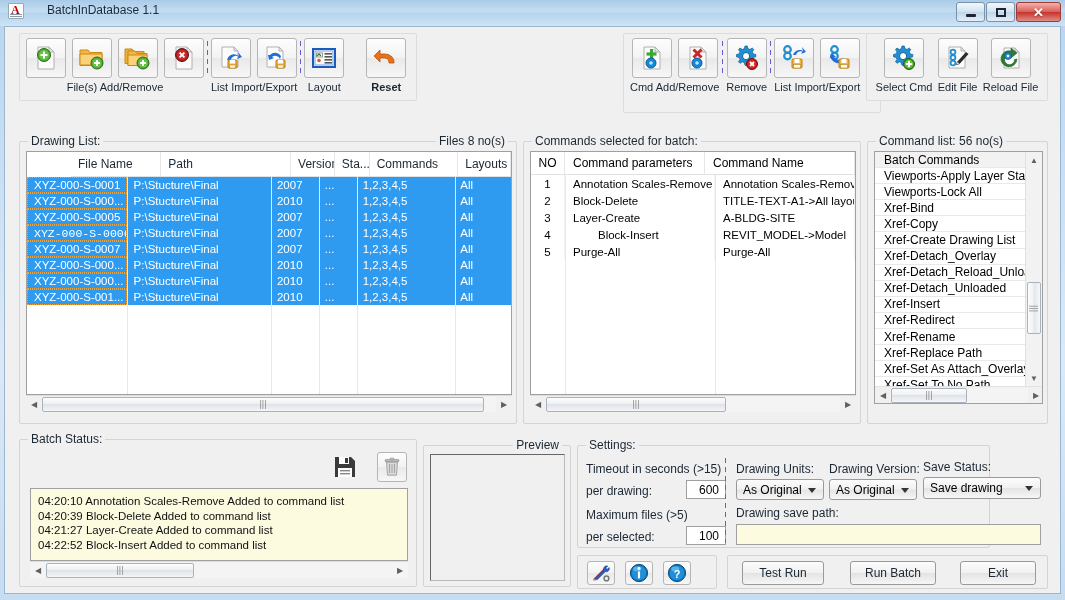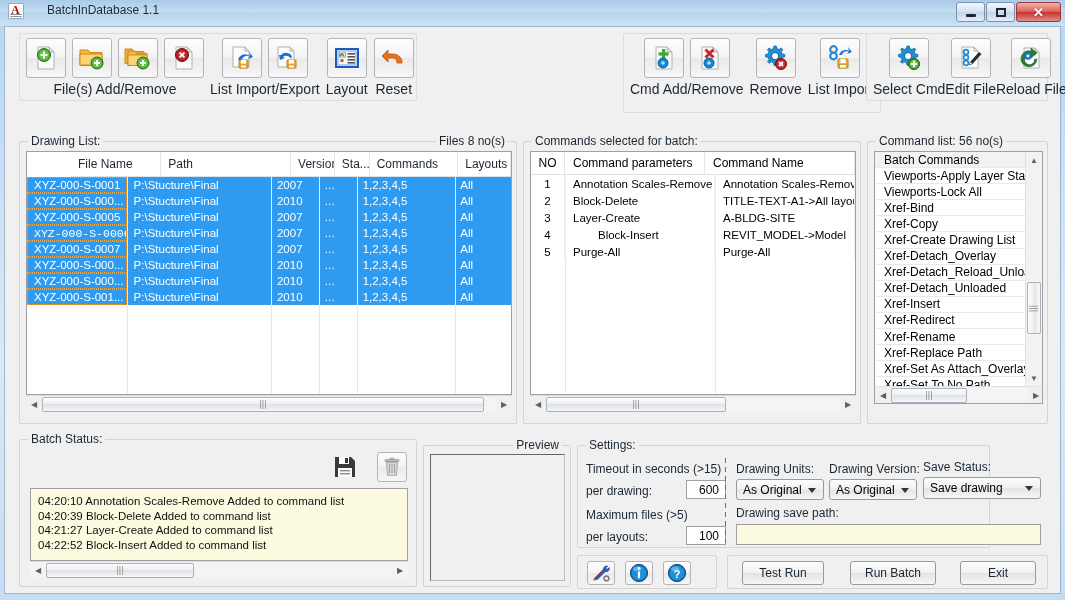--- a/index.html
+++ b/index.html
@@ -63,21 +63,21 @@
   }
   .tb-row{display:flex;align-items:flex-start;height:100%;padding:4px 6px;box-sizing:border-box;}
   .tbgroup{display:flex;flex-direction:column;align-items:center;}
   .tbicons{display:flex;align-items:center;gap:6px;}
   .tbbtn{
     width:40px;height:40px;border:1px solid #b5b5b5;border-radius:3px;
     background:linear-gradient(to bottom,#fdfdfd,#f3f3f3 50%,#e9e9e9 51%,#f7f7f7);
     display:flex;align-items:center;justify-content:center;box-sizing:border-box;
     position:relative;
   }
-  .tblabel{font-size:14px;color:#1b2733;margin-top:3px;white-space:nowrap;}
+  .tblabel{font-size:11px;color:#1b2733;margin-top:3px;white-space:nowrap;}
   .tbsep{
     width:1px;height:34px;margin:3px 3px 0 3px;align-self:flex-start;
     background:repeating-linear-gradient(to bottom,#6a5acd 0px,#6a5acd 5px,transparent 5px,transparent 9px);
   }
   
   .gbox{
     position:absolute;border:1px solid #d4d4d4;border-radius:2px;box-sizing:border-box;
   }
   .gbox > .glabel{
     position:absolute;top:-8px;left:8px;background:#f0f0f0;padding:0 3px;
@@ -312,21 +312,21 @@
                 <rect x="14.5" y="9" width="7.5" height="1.6" fill="#555"></rect>
                 <rect x="14.5" y="12" width="7.5" height="1.6" fill="#555"></rect>
                 <rect x="14.5" y="15" width="7.5" height="1.6" fill="#555"></rect>
                 <rect x="14.5" y="18" width="7.5" height="1.6" fill="#555"></rect>
               </svg>
             </div>
           </div>
           <div class="tblabel">Layout</div>
         </div>
 
-        <div class="tbgroup" style="margin-left:6px;">
+        <div class="tbgroup" style="margin-left:22px;font-weight:bold;">
           <div class="tbicons">
             <div class="tbbtn">
               <svg width="28" height="28" viewBox="0 0 28 28">
                 <path d="M22 19 a9 8 0 0 0 -9 -9 h-5 v-4 l-6 6 l6 6 v-4 h5 a4 4 0 0 1 4 4 v1 h5 z" fill="#e8721c" stroke="#b8540a" stroke-width=".8"></path>
               </svg>
             </div>
           </div>
           <div class="tblabel">Reset</div>
         </div>
       </div>
@@ -702,21 +702,21 @@
     </div>
 
     <div class="gbox" style="left:572px;top:418px;width:413px;height:103px;">
       <span class="glabel">Settings:</span>
 
       <span class="lbl" style="left:8px;top:16px;">Timeout in seconds (&gt;15)</span>
       <span class="lbl" style="left:8px;top:38px;">per drawing:</span>
       <div class="txtin" style="left:108px;top:34px;width:40px;height:19px;">600</div>
 
       <span class="lbl" style="left:8px;top:62px;">Maximum files (&gt;5)</span>
-      <span class="lbl" style="left:8px;top:84px;">per layouts:</span>
+      <span class="lbl" style="left:8px;top:84px;">per selected:</span>
       <div class="txtin" style="left:108px;top:80px;width:40px;height:19px;">100</div>
 
       <div class="vdots" style="left:147px;top:12px;height:85px;"></div>
 
       <span class="lbl" style="left:158px;top:16px;">Drawing Units:</span>
       <div class="combo" style="left:158px;top:33px;width:88px;height:21px;">
         <span>As Original</span>
         <span class="arrow"></span>
       </div>
 

